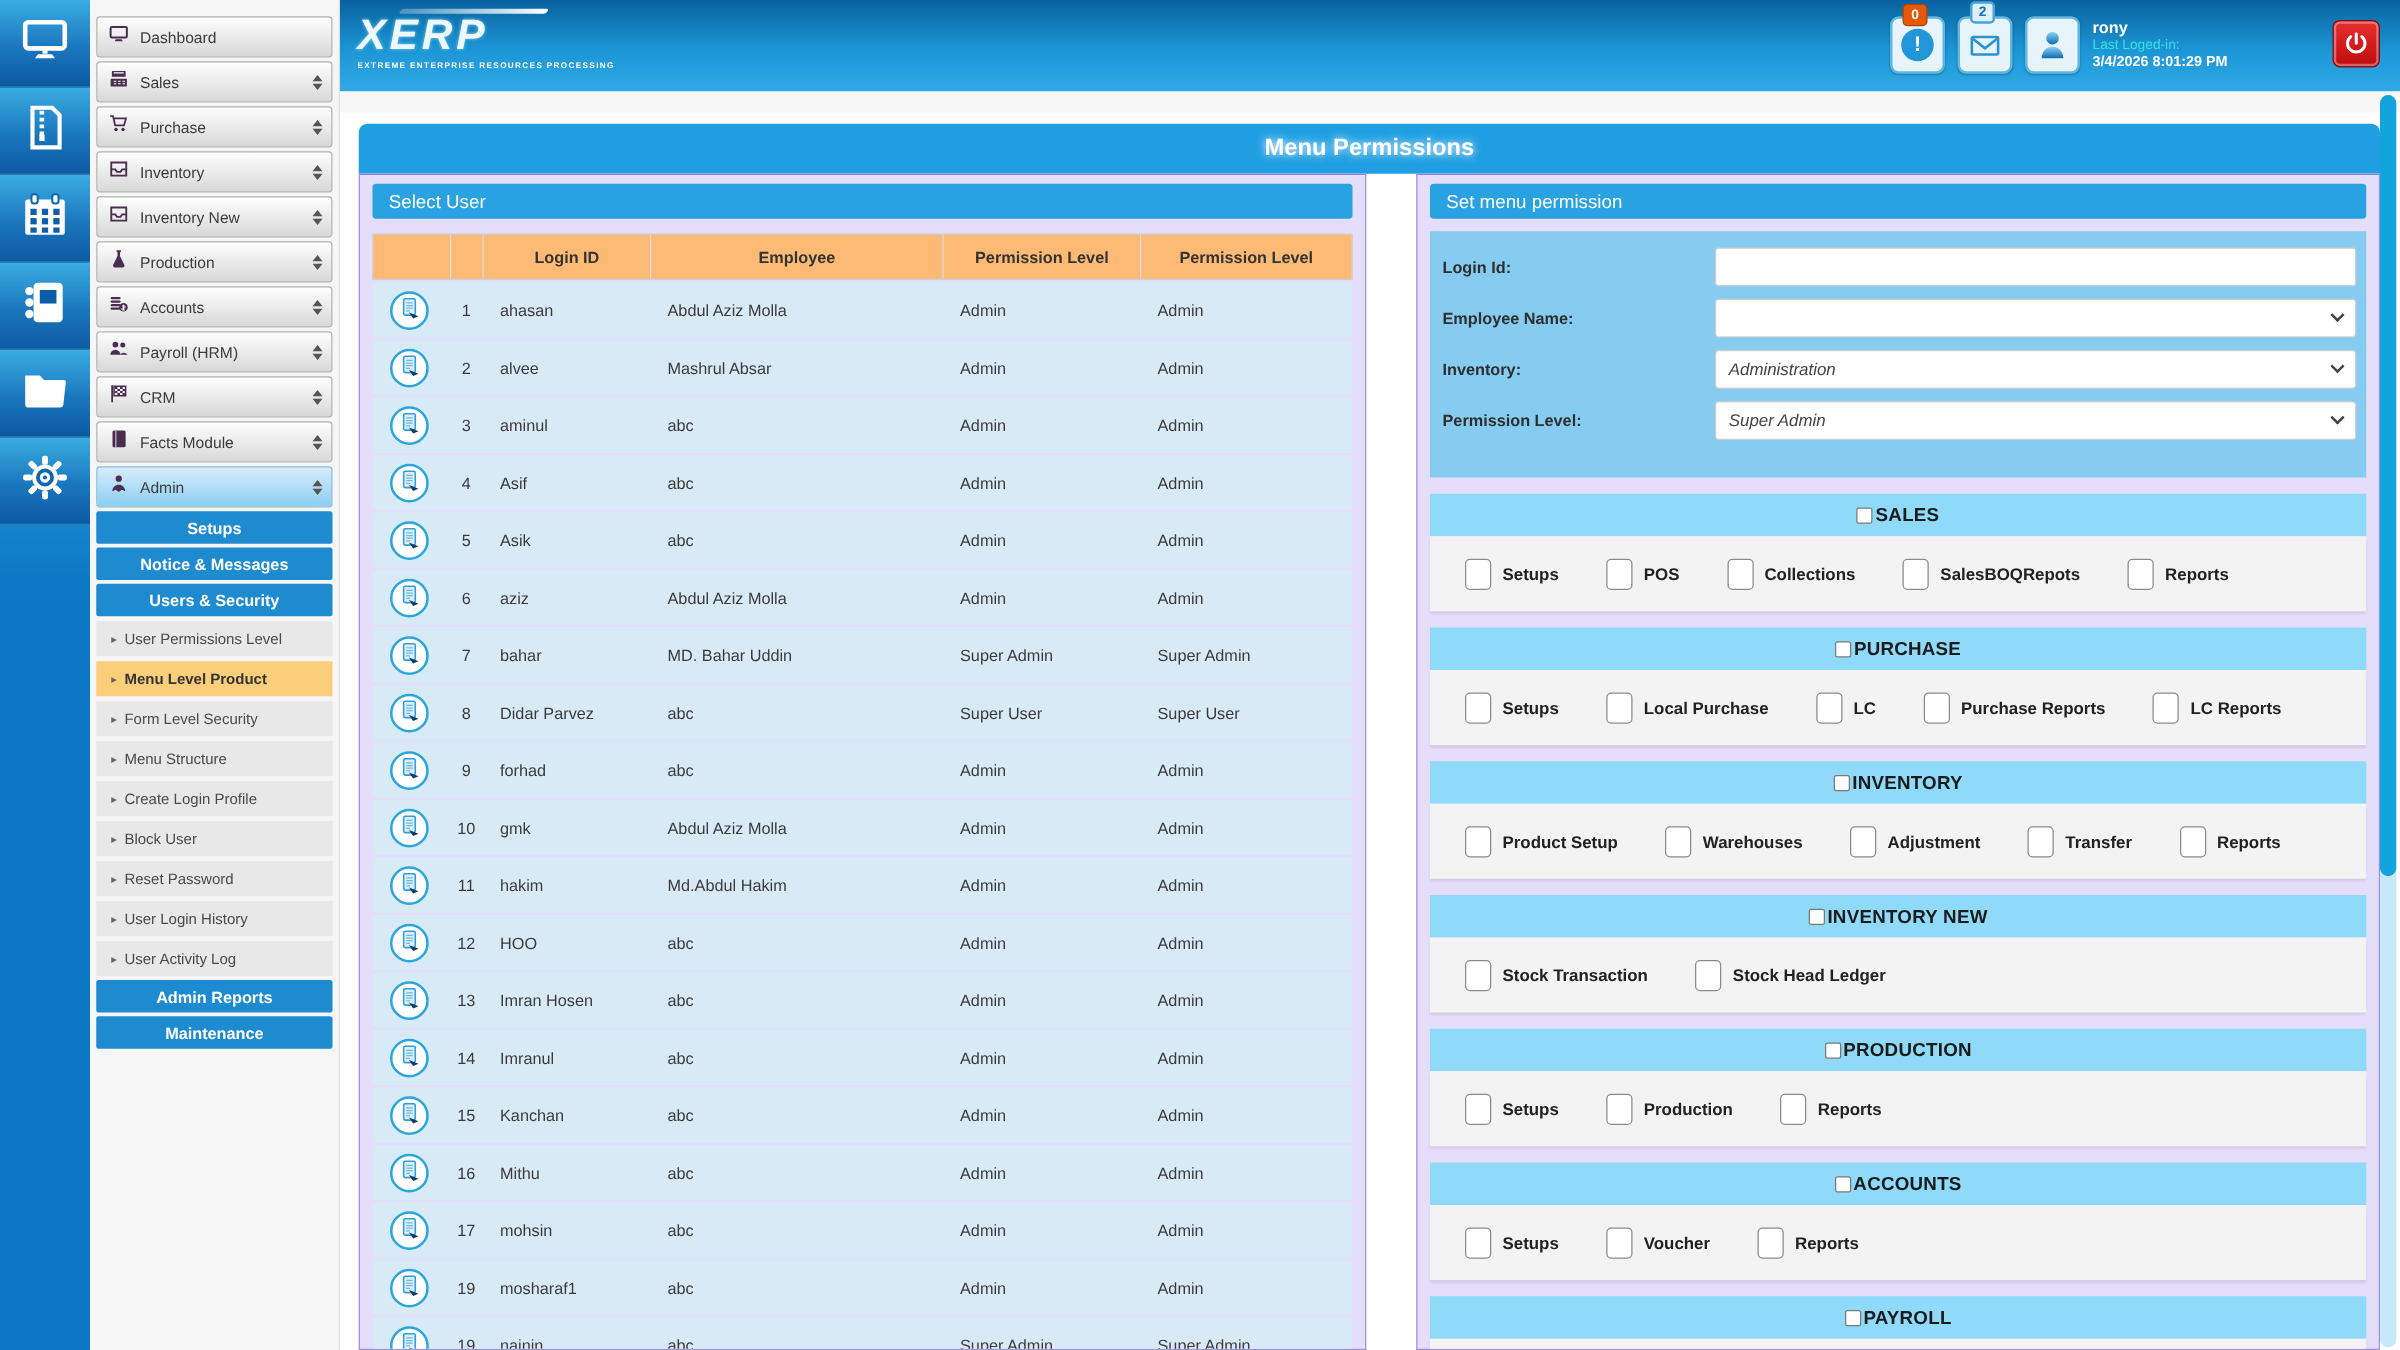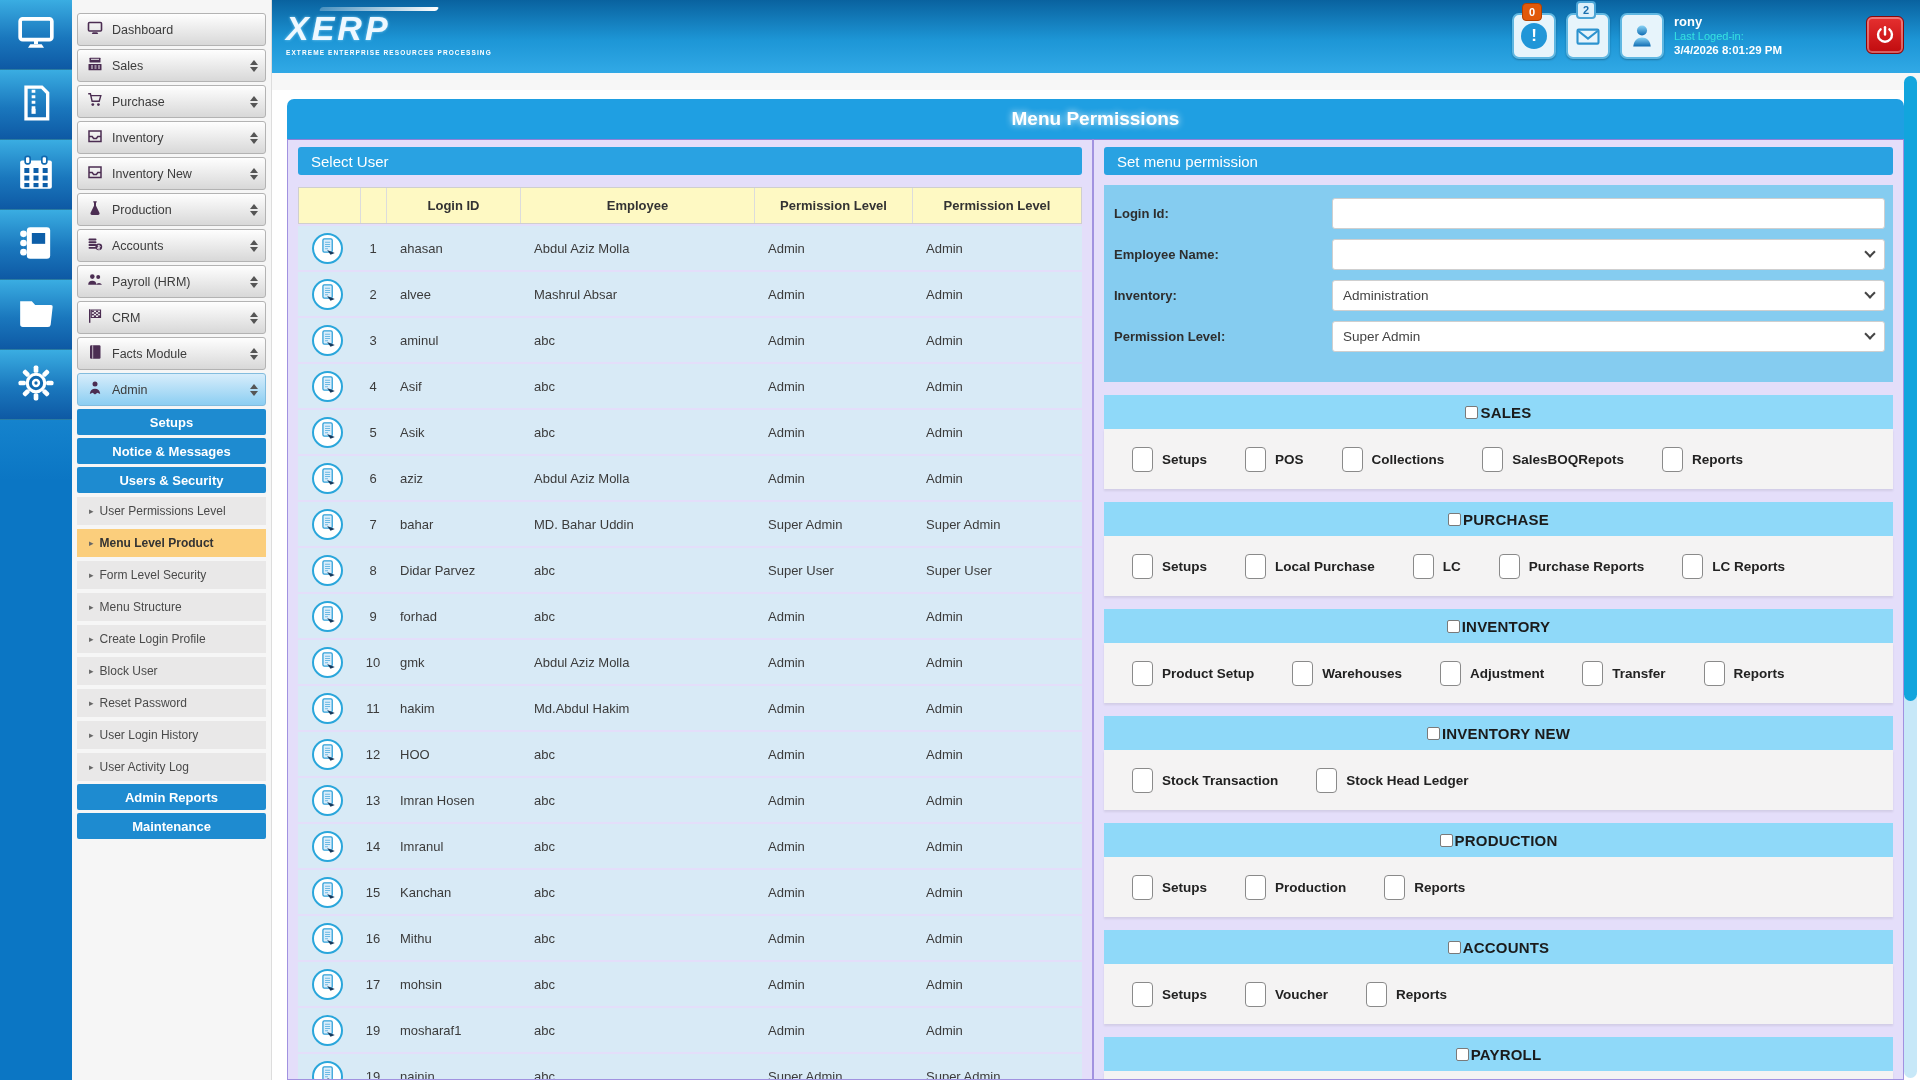--- a/index.html
+++ b/index.html
@@ -65,49 +65,49 @@
   .power { position:absolute; right:16px; top:16px; width:38px; height:38px; border-radius:6px;
     background:linear-gradient(180deg,#e63030,#c00b0e); border:1px solid #8e0608; cursor:pointer;
     display:flex; align-items:center; justify-content:center; box-shadow:inset 0 0 0 2px rgba(255,255,255,.35); }
   .power svg { width:22px; height:22px; }
   .substrip { height:17px; background:#f7f7f7; flex:0 0 17px; }
 
   .content { flex:1; padding:9px 16px 0 15px; overflow:hidden; }
   .title-bar { height:40px; background:#1f9fe2; border-radius:7px 7px 0 0; display:flex;
     align-items:center; justify-content:center; color:#fff; font-size:19px; font-weight:600;
     text-shadow:0 0 7px rgba(255,255,255,.95); }
-  .panels { display:flex; height:calc(100% - 40px); }
+  .panels { display:flex; gap:40px; height:calc(100% - 40px); }
   .panel { background:#e4defa; border:1px solid #a192e0; border-top-color:#8f7fd6; padding:7px 10px;
     overflow:hidden; }
   .panel-left { width:806px; flex:0 0 806px; }
   .panel-right { flex:1; display:flex; flex-direction:column; }
   .phead { height:28px; background:#29a2e2; border-radius:3px; color:#fff; font-size:15px;
     display:flex; align-items:center; padding-left:13px; margin-bottom:12px; flex:0 0 28px; }
 
   
   .thead,.trow { display:grid; grid-template-columns:62px 26px 134px 234px 158px 1fr; }
-  .thead { background:#fef9c3; border:1px solid #cfcfcf; height:37px; }
+  .thead { background:#fdba74; border:1px solid #cfcfcf; height:37px; }
   .thead .th { display:flex; align-items:center; justify-content:center; font-size:13px;
     font-weight:bold; color:#333; border-right:1px solid #dcdcdc; }
   .thead .th:last-child { border-right:none; }
   .trow { background:#d8eaf6; height:44px; margin-top:2px; align-items:center; }
   .trow .td { font-size:13px; color:#3b3b3b; padding-left:14px; }
   .trow .td.num { padding-left:0; text-align:center; }
   .editbtn { width:31px; height:31px; border-radius:50%; background:#fff; border:2px solid #2aa6db;
     margin-left:14px; display:flex; align-items:center; justify-content:center; cursor:pointer; }
   .editbtn svg { width:22px; height:22px; }
 
   
   .form { background:#85ccf0; margin-top:-2px; padding:12px 8px 28px 10px; flex:0 0 auto; }
   .frow { display:flex; align-items:center; height:32px; margin-bottom:9px; }
   .frow:last-child { margin-bottom:2px; }
   .flabel { width:218px; font-size:13px; font-weight:bold; color:#2e2e2e; flex:0 0 218px; }
   .fctl { flex:1; height:31px; background:#fff; border:1px solid #cfcfcf; border-radius:3px;
     display:flex; align-items:center; padding:0 10px; font-size:13.5px; color:#444; cursor:text; }
-  .fctl.select { cursor:pointer; }
+  .fctl.select { cursor:pointer;font-style:italic; }
   .fctl .val { flex:1; }
   .chev { width:8px; height:8px; border-right:2px solid #444; border-bottom:2px solid #444;
     transform:rotate(45deg); margin-top:-4px; flex:0 0 8px; }
 
   
   .sect-head { margin-top:13px; height:34px; background:#8fd9f9; display:flex; align-items:center;
     justify-content:center; flex:0 0 34px; }
   .sect-head .cb-sm { width:13px; height:13px; background:#fff; border:1px solid #7a7a7a;
     border-radius:2px; margin-right:2px; cursor:pointer; }
   .sect-label { font-size:15px; font-weight:bold; color:#1b1b1b; letter-spacing:.2px; }

